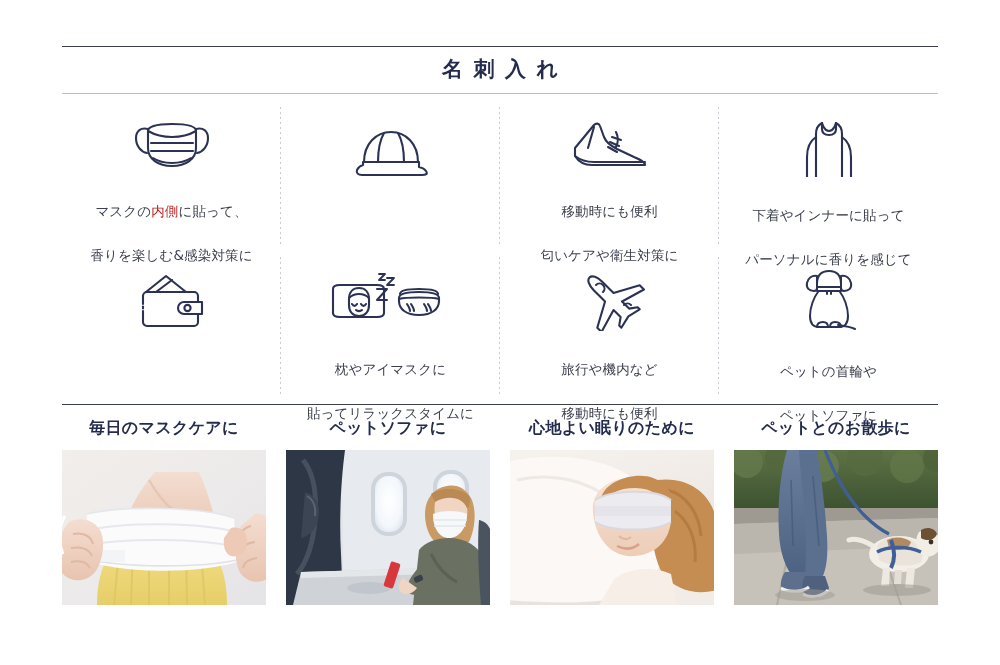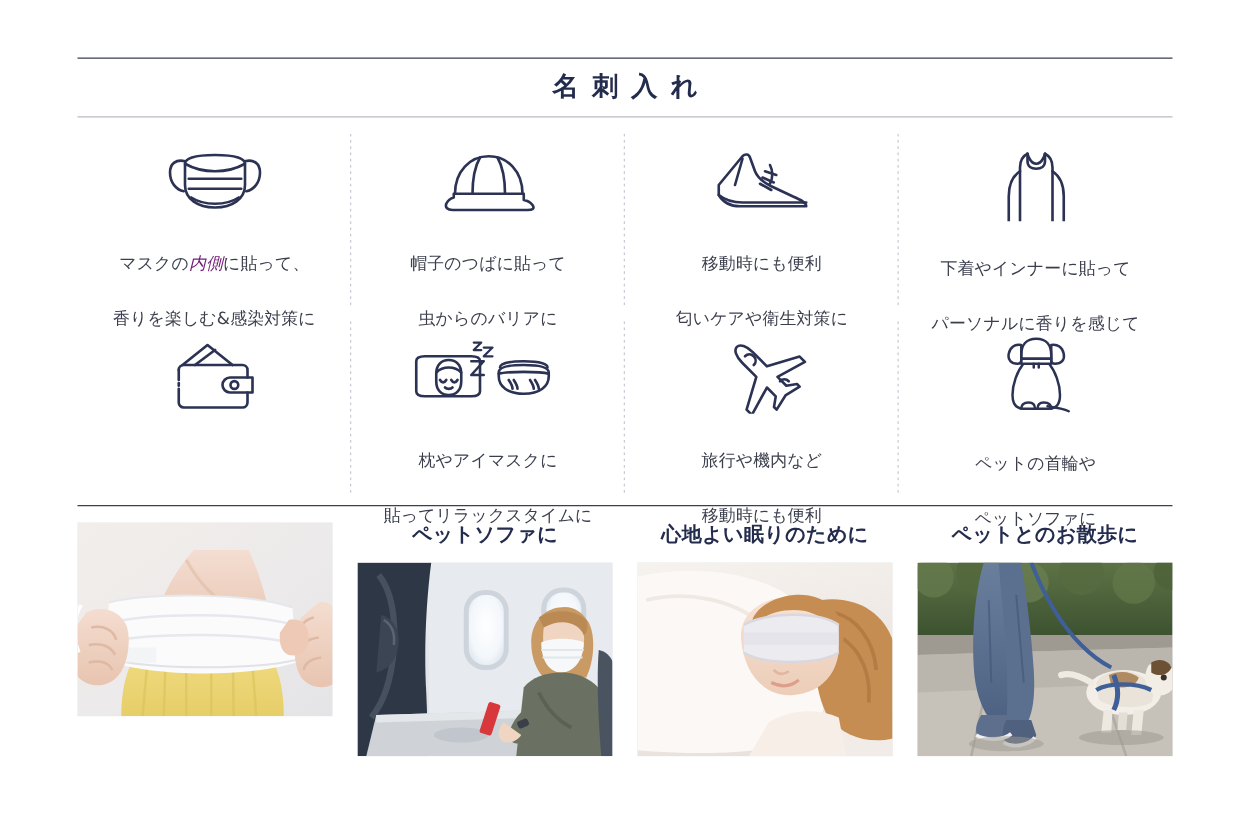--- a/index.html
+++ b/index.html
@@ -95,22 +95,21 @@
     margin-top: 6px;
     font-size: 13.5px;
     line-height: 1.62;
     text-align: center;
     color: #3b3f4c;
     font-family: "DejaVu Sans", "Liberation Sans", sans-serif;
     white-space: pre-line;
     letter-spacing: 0.01em;
   }
   .hl {
-    color: #701a75;
-    font-style: italic;
+    color: #b91c1c;
   }
 
   
   .bottom-rule {
     position: absolute;
     left: 62px;
     top: 404px;
     width: 876px;
     height: 1px;
     background: #3a3f52;
@@ -179,24 +178,20 @@
     </div>
 
     <div class="cell">
       <div class="icon-box">
         <svg width="82" height="58" viewBox="0 0 82 58" fill="none" stroke="#2b3253" stroke-width="2.1" stroke-linecap="round" stroke-linejoin="round">
           <path d="M14 40 C14 22 26 10 41 10 C56 10 68 22 68 40"></path>
           <path d="M34 11 C30 18 28 28 28 40"></path>
           <path d="M48 11 C52 18 54 28 54 40"></path>
           <path d="M13 40 L69 40 L69 45 C69 45 74 46 76 49 C78 52 76 53 72 53 L12 53 C8 53 6 51 7 48 C9 44 13 43 13 43 Z"></path>
         </svg>
-      </div>
-      <div class="cell-caption">
-        <span>帽子のつばに貼って</span><br>
-        <span>虫からのバリアに</span>
       </div>
     </div>
 
     <div class="cell">
       <div class="icon-box">
         <svg width="88" height="58" viewBox="0 0 88 58" fill="none" stroke="#2b3253" stroke-width="2.1" stroke-linecap="round" stroke-linejoin="round">
           <path d="M9 33 L28 10 C30 8 33 8 34 11 L38 22 C40 27 45 31 51 34 L68 42 C75 45 79 47 79 50 L79 50 C79 50 72 50 60 50 L26 50 C18 50 12 46 9 41 Z"></path>
           <path d="M9 41 C14 45 20 47 28 47 L79 47"></path>
           <path d="M28 12 L22 33"></path>
           <path d="M50 17 C53 23 52 28 50 32"></path>
@@ -317,20 +312,21 @@
       </div>
     </div>
 
   </div>
 
   <div class="bottom-rule"></div>
 
   <div class="photos">
 
     <div class="photo-cell">
+      <div class="photo-title">毎日のマスクケアに</div>
       <div class="photo">
         <svg viewBox="0 0 210 155" preserveAspectRatio="xMidYMid slice">
           <defs>
             <linearGradient id="p1bg" x1="0" y1="0" x2="1" y2="1">
               <stop offset="0" stop-color="#f2eeea"></stop>
               <stop offset="0.55" stop-color="#eceaea"></stop>
               <stop offset="1" stop-color="#e4e3e6"></stop>
             </linearGradient>
             <linearGradient id="p1skin" x1="0" y1="0" x2="0" y2="1">
               <stop offset="0" stop-color="#f4ddd0"></stop>

